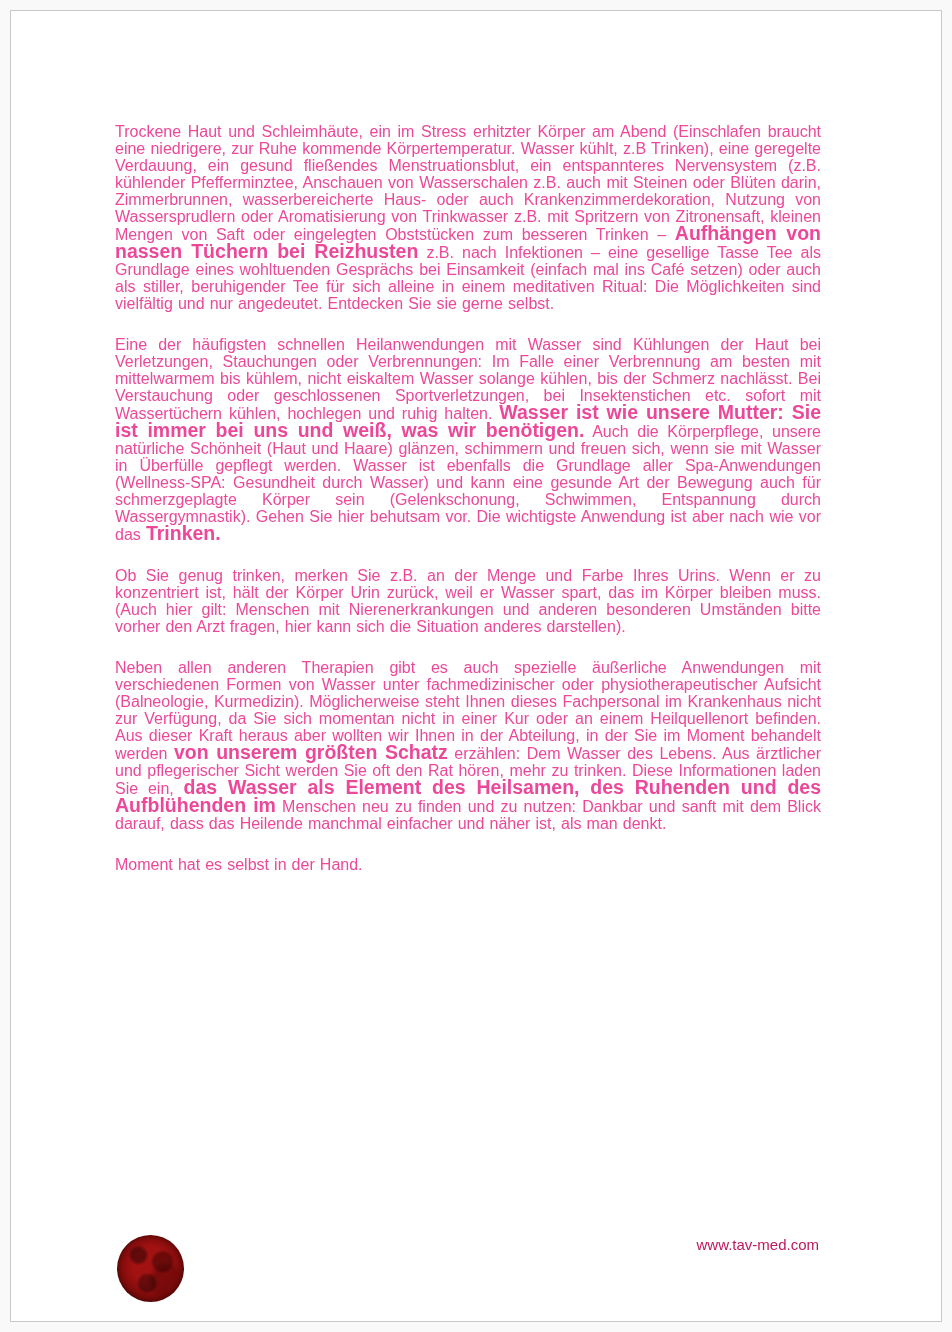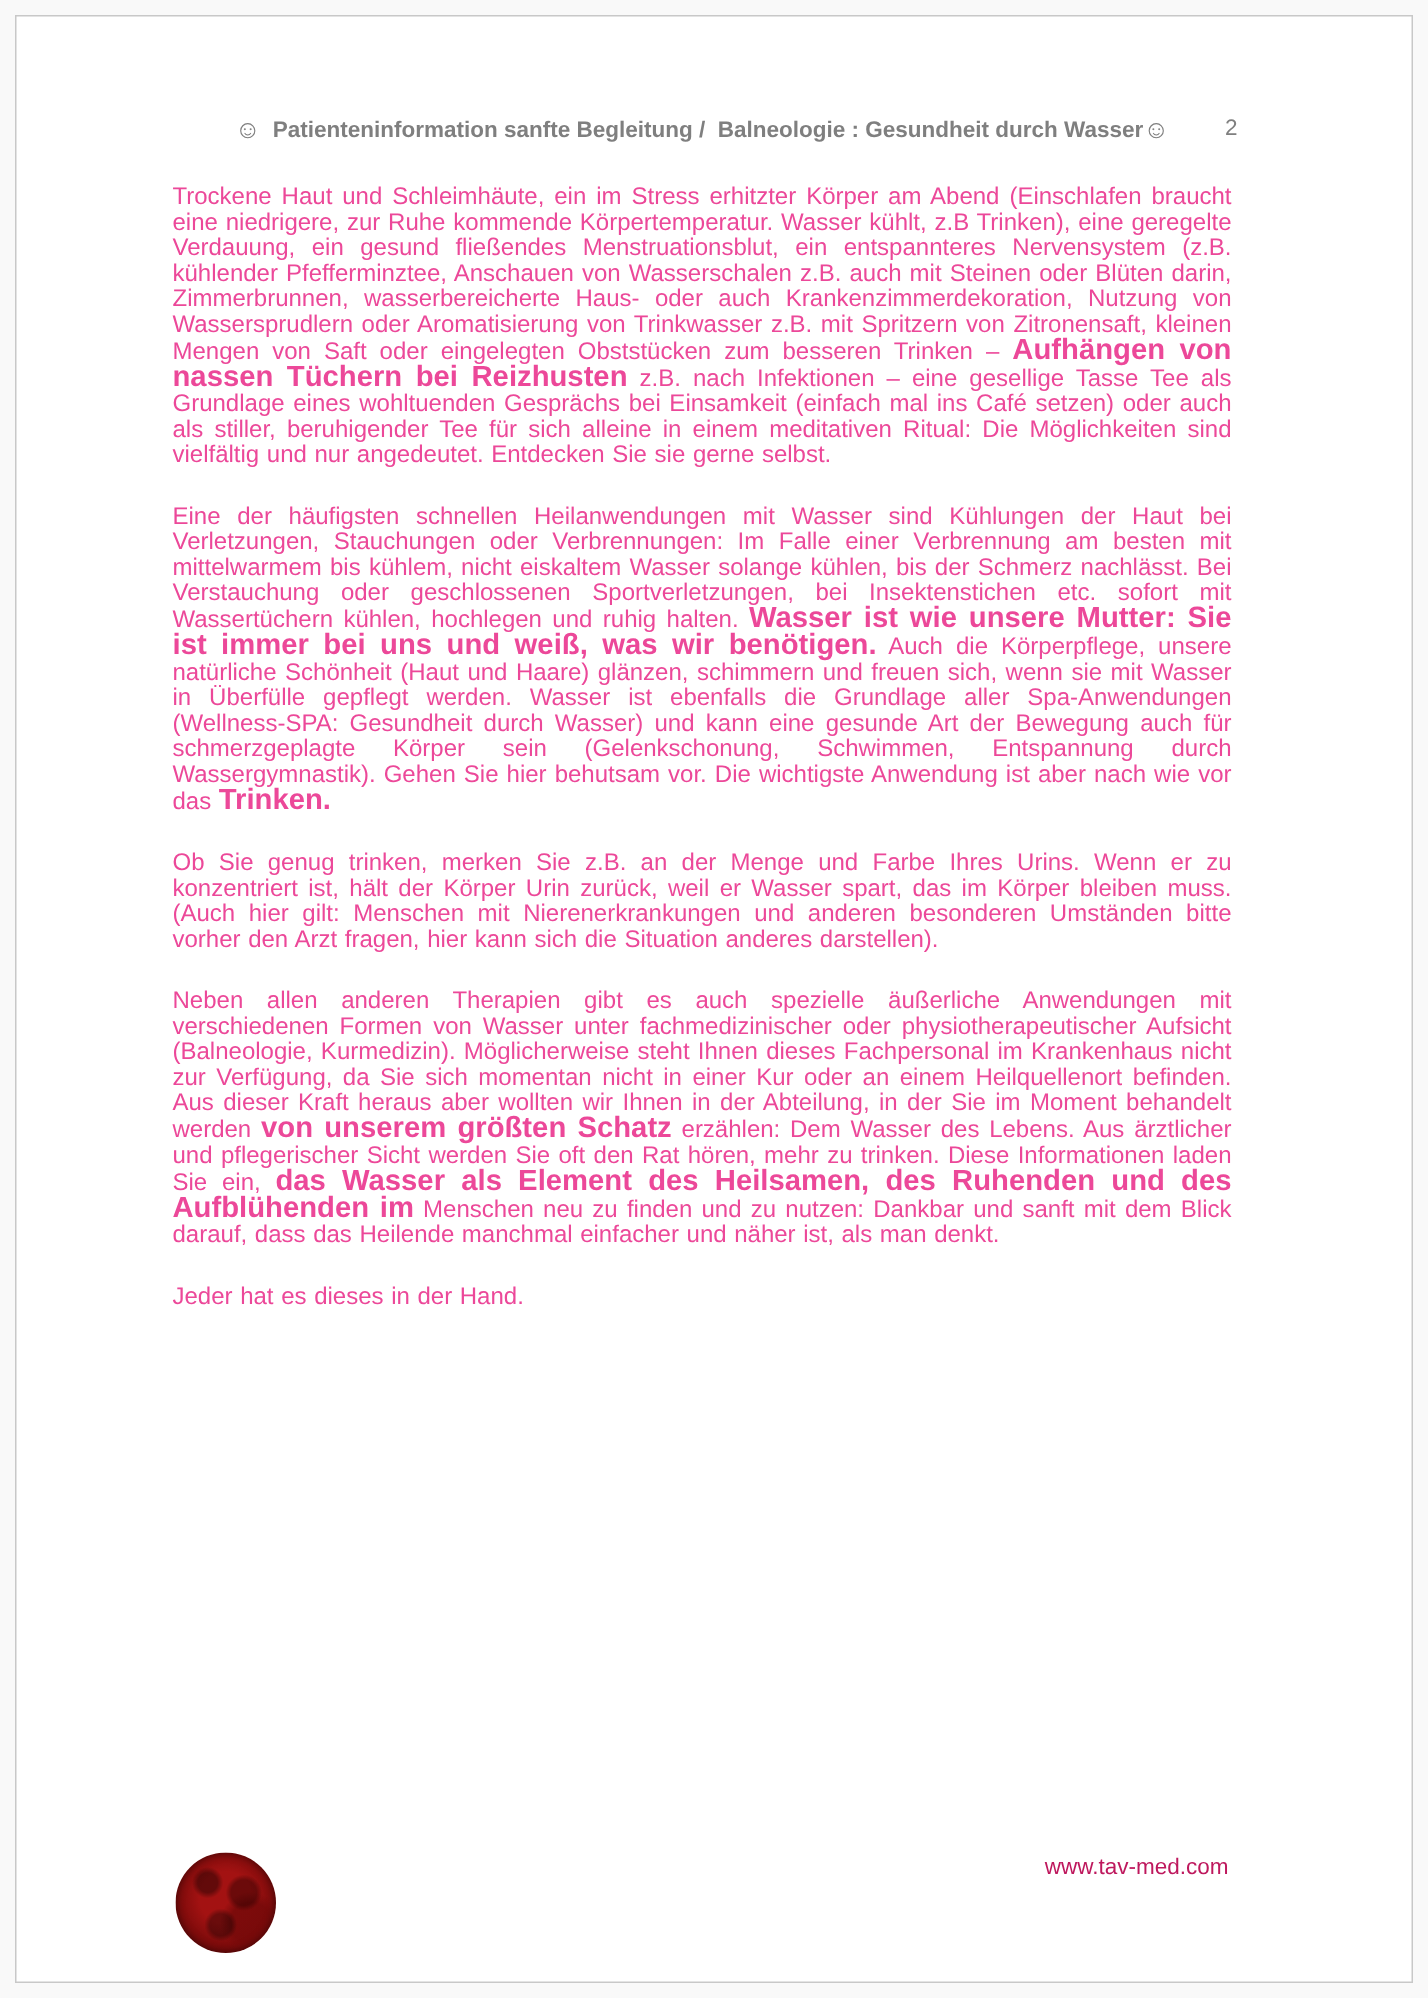--- a/index.html
+++ b/index.html
@@ -87,32 +87,26 @@
       radial-gradient(circle at 75% 70%, rgba(120,10,10,0.9) 0 20%, rgba(120,10,10,0) 30%),
       radial-gradient(circle at 50% 45%, #a31212 0 35%, #7c0b0b 65%, #570505 95%);
     box-shadow: inset 0 0 6px rgba(0,0,0,0.5);
   }
 </style>
 </head>
 <body>
 
 <div class="page">
 
-  <header class="doc-header">
-    <div class="header-title">
-      <span class="smiley smiley-left">☺</span><span>Patienteninformation sanfte Begleitung /&nbsp; Balneologie : Gesundheit durch Wasser</span><span class="smiley">☺</span>
-    </div>
-    <div class="page-number">2</div>
-  </header>
 
   <main class="doc-body">
       <p class="para"><span class="run">Trockene Haut und Schleimhäute, ein im Stress erhitzter Körper am Abend (Einschlafen braucht eine niedrigere, zur Ruhe kommende Körpertemperatur. Wasser kühlt, z.B Trinken), eine geregelte Verdauung, ein gesund fließendes Menstruationsblut, ein entspannteres Nervensystem (z.B. kühlender Pfefferminztee, Anschauen von Wasserschalen z.B. auch mit Steinen oder Blüten darin, Zimmerbrunnen, wasserbereicherte Haus- oder auch Krankenzimmerdekoration, Nutzung von Wassersprudlern oder Aromatisierung von Trinkwasser z.B. mit Spritzern von Zitronensaft, kleinen Mengen von Saft oder eingelegten Obststücken zum besseren Trinken – </span><span class="run bold">Aufhängen von nassen Tüchern bei Reizhusten</span><span class="run"> z.B. nach Infektionen – eine gesellige Tasse Tee als Grundlage eines wohltuenden Gesprächs bei Einsamkeit (einfach mal ins Café setzen) oder auch als stiller, beruhigender Tee für sich alleine in einem meditativen Ritual: Die Möglichkeiten sind vielfältig und nur angedeutet. Entdecken Sie sie gerne selbst.</span></p>
       <p class="para"><span class="run">Eine der häufigsten schnellen Heilanwendungen mit Wasser sind Kühlungen der Haut bei Verletzungen, Stauchungen oder Verbrennungen: Im Falle einer Verbrennung am besten mit mittelwarmem bis kühlem, nicht eiskaltem Wasser solange kühlen, bis der Schmerz nachlässt. Bei Verstauchung oder geschlossenen Sportverletzungen, bei Insektenstichen etc. sofort mit Wassertüchern kühlen, hochlegen und ruhig halten. </span><span class="run bold">Wasser ist wie unsere Mutter: Sie ist immer bei uns und weiß, was wir benötigen.</span><span class="run"> Auch die Körperpflege, unsere natürliche Schönheit (Haut und Haare) glänzen, schimmern und freuen sich, wenn sie mit Wasser in Überfülle gepflegt werden. Wasser ist ebenfalls die Grundlage aller Spa-Anwendungen (Wellness-SPA: Gesundheit durch Wasser) und kann eine gesunde Art der Bewegung auch für schmerzgeplagte Körper sein (Gelenkschonung, Schwimmen, Entspannung durch Wassergymnastik). Gehen Sie hier behutsam vor. Die wichtigste Anwendung ist aber nach wie vor das </span><span class="run bold">Trinken.</span></p>
       <p class="para"><span class="run">Ob Sie genug trinken, merken Sie z.B. an der Menge und Farbe Ihres Urins. Wenn er zu konzentriert ist, hält der Körper Urin zurück, weil er Wasser spart, das im Körper bleiben muss. (Auch hier gilt: Menschen mit Nierenerkrankungen und anderen besonderen Umständen bitte vorher den Arzt fragen, hier kann sich die Situation anderes darstellen).</span></p>
       <p class="para"><span class="run">Neben allen anderen Therapien gibt es auch spezielle äußerliche Anwendungen mit verschiedenen Formen von Wasser unter fachmedizinischer oder physiotherapeutischer Aufsicht (Balneologie, Kurmedizin). Möglicherweise steht Ihnen dieses Fachpersonal im Krankenhaus nicht zur Verfügung, da Sie sich momentan nicht in einer Kur oder an einem Heilquellenort befinden. Aus dieser Kraft heraus aber wollten wir Ihnen in der Abteilung, in der Sie im Moment behandelt werden </span><span class="run bold">von unserem größten Schatz</span><span class="run"> erzählen: Dem Wasser des Lebens. Aus ärztlicher und pflegerischer Sicht werden Sie oft den Rat hören, mehr zu trinken. Diese Informationen laden Sie ein, </span><span class="run bold">das Wasser als Element des Heilsamen, des Ruhenden und des Aufblühenden im</span><span class="run"> Menschen neu zu finden und zu nutzen: Dankbar und sanft mit dem Blick darauf, dass das Heilende manchmal einfacher und näher ist, als man denkt.</span></p>
-      <p class="para"><span class="run">Jeder hat es dieses in der Hand.</span></p>
+      <p class="para"><span class="run">Moment hat es selbst in der Hand.</span></p>
     </main>
 
   <div class="logo-circle"></div>
 
   <div class="footer-website">www.tav-med.com</div>
 
 </div>
 
 </body></html>

